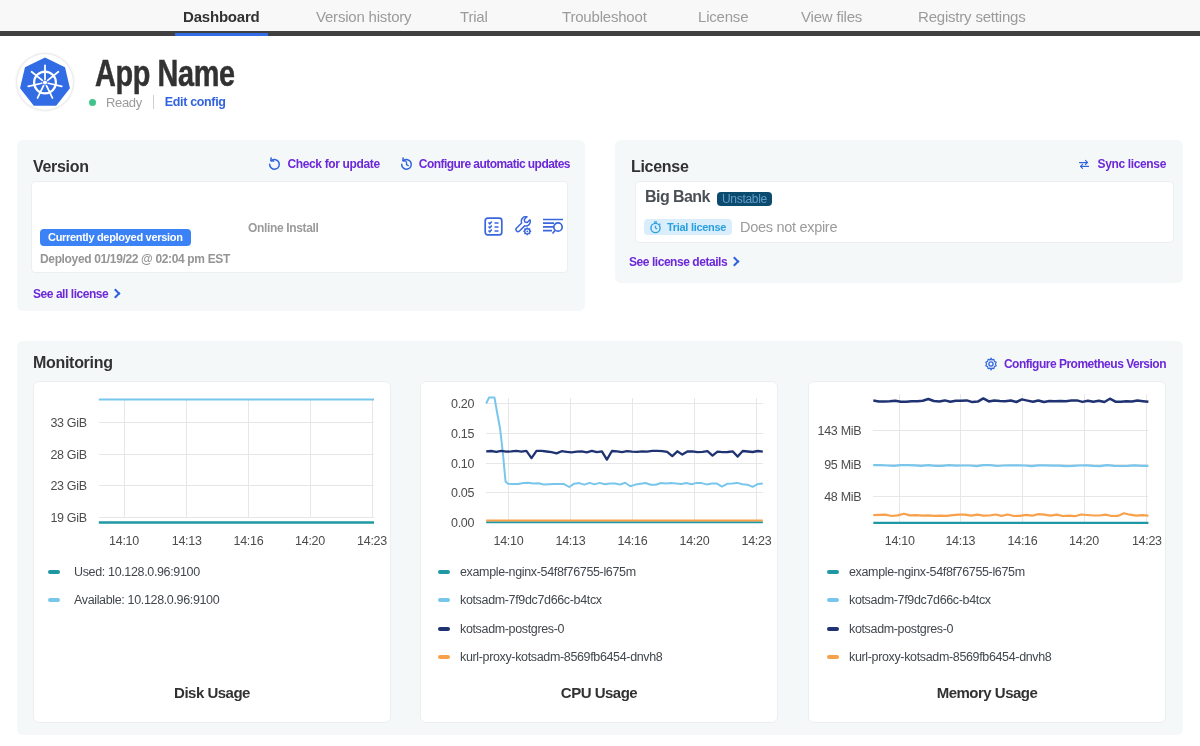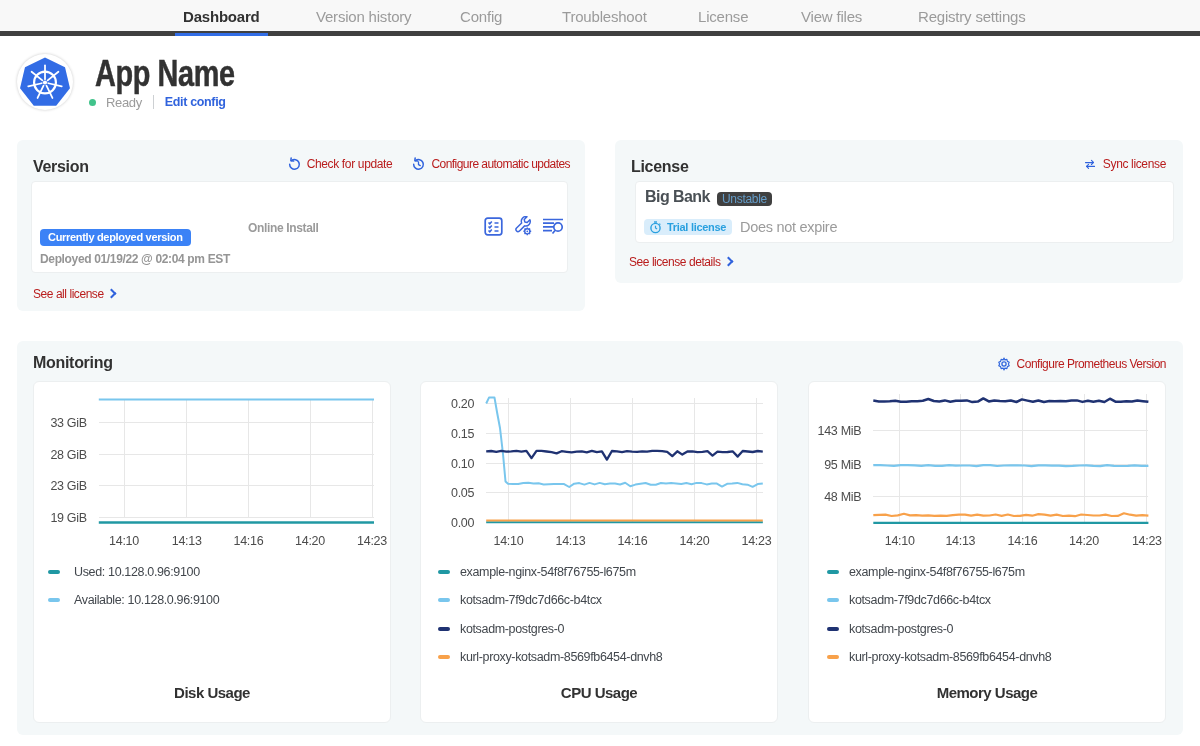--- a/index.html
+++ b/index.html
@@ -13,50 +13,50 @@
 .appname { position:absolute; left:95px; top:53px; font-size:37px; font-weight:bold; color:#323232; letter-spacing:-0.5px; transform:scaleX(0.78); transform-origin:0 50%; white-space:nowrap; -webkit-text-stroke:0.5px #323232; }
 .readyrow { position:absolute; left:89px; top:94px; height:16px; display:flex; align-items:center; }
 .dot { width:7px; height:7px; border-radius:50%; background:#41c38b; margin-right:10px; }
 .ready { font-size:13px; color:#9b9b9b; letter-spacing:-0.35px; }
 .vsep { width:1px; height:14px; background:#cdd0d3; margin:0 11px 0 11px; }
 .editcfg { font-size:12.5px; font-weight:bold; color:#3063dd; letter-spacing:-0.35px; }
 
 .card { position:absolute; background:#f4f8f9; border-radius:6px; }
 .card-title { position:absolute; left:16px; top:13px; font-size:16px; font-weight:bold; color:#323232; letter-spacing:-0.3px; }
 .inner { position:absolute; background:#fff; border:1px solid #eceff0; border-radius:4px; }
-.bluelink { color:#b91c1c; font-weight:normal; font-size:12px; letter-spacing:-0.35px; white-space:nowrap; }
+.bluelink { color:#6d28d9; font-weight:bold; font-size:12px; letter-spacing:-0.35px; white-space:nowrap; }
 .hlinks { position:absolute; top:17px; display:flex; align-items:center; }
 
 #version-card { left:17px; top:140px; width:568px; height:171px; }
 #license-card { left:615px; top:140px; width:568px; height:143px; }
 #monitor-card { left:17px; top:341px; width:1166px; height:394px; }
 .vnum { font-size:27px; font-weight:bold; color:#323232; letter-spacing:-0.5px; }
 .seq { display:inline-block; font-size:12.5px; color:#9b9b9b; margin-left:9px; letter-spacing:-0.35px; }
 .greenbadge { display:inline-block; background:#3b82f6; color:#fff; font-size:11px; line-height:12px; font-weight:bold; border-radius:4px; padding:2px 8px 3px 8px; letter-spacing:-0.3px;}
 .deployed { font-size:12px; color:#959595; font-weight:bold; letter-spacing:-0.35px; white-space:nowrap; }
 .graybold { font-size:12px; color:#9b9b9b; font-weight:bold; letter-spacing:-0.35px; }
 .chev { display:inline-block; width:7px; height:7px; border-top:2px solid #3063dd; border-right:2px solid #3063dd; transform:rotate(45deg); margin-left:5px; margin-bottom:1px; }
 
 .bigbank { font-size:16px; font-weight:bold; color:#4a5055; letter-spacing:-0.55px; }
-.unstable { position:absolute; background:#404040; color:#649cc8; font-size:12px; line-height:12px; border-radius:4px; padding:1px 5px 1px 5px; letter-spacing:-0.3px;}
+.unstable { position:absolute; background:#0c4a6e; color:#649cc8; font-size:12px; line-height:12px; border-radius:4px; padding:1px 5px 1px 5px; letter-spacing:-0.3px;}
 .trialbadge { display:inline-flex; align-items:center; background:#d9edfb; color:#29a0df; font-size:11px; line-height:12px; font-weight:bold; border-radius:4px; padding:1.5px 6px 1.5px 5px; letter-spacing:-0.3px;}
 .noexpire { font-size:14.5px; color:#9b9b9b; margin-left:8px; letter-spacing:-0.3px; }
 
 .chartcard { position:absolute; top:40px; width:358px; height:342px; background:#fff; border:1px solid #eceff0; border-radius:6px; }
 .leg { position:absolute; display:flex; align-items:center; font-size:12.5px; color:#42474d; letter-spacing:-0.35px; white-space:nowrap; }
 .dash { display:inline-block; width:12px; height:3.5px; border-radius:2px; margin-right:10px; }
 .ctitle { position:absolute; left:0; width:100%; text-align:center; top:302px; font-size:15px; font-weight:bold; color:#323232; letter-spacing:-0.5px; }
 svg text { font-family:"Liberation Sans", sans-serif; }
 </style>
 </head>
 <body>
 <div class="nav">
   <div class="tab active" style="left:175px;">Dashboard</div>
   <div class="tab" style="left:308px;">Version history</div>
-  <div class="tab" style="left:452px;">Config</div>
+  <div class="tab" style="left:452px;">Trial</div>
   <div class="tab" style="left:554px;">Troubleshoot</div>
   <div class="tab" style="left:690px;">License</div>
   <div class="tab" style="left:793px;">View files</div>
   <div class="tab" style="left:910px;">Registry settings</div>
 </div>
 
 <div class="logo-wrap">
   <svg width="52" height="52" viewBox="0 0 100 100">
     <polygon points="50,3 88.5,21.5 98,62 71.5,95.5 28.5,95.5 2,62 11.5,21.5" fill="#326ce5"></polygon>
     <circle cx="50" cy="51" r="21" fill="none" stroke="#fff" stroke-width="4.2"></circle>

